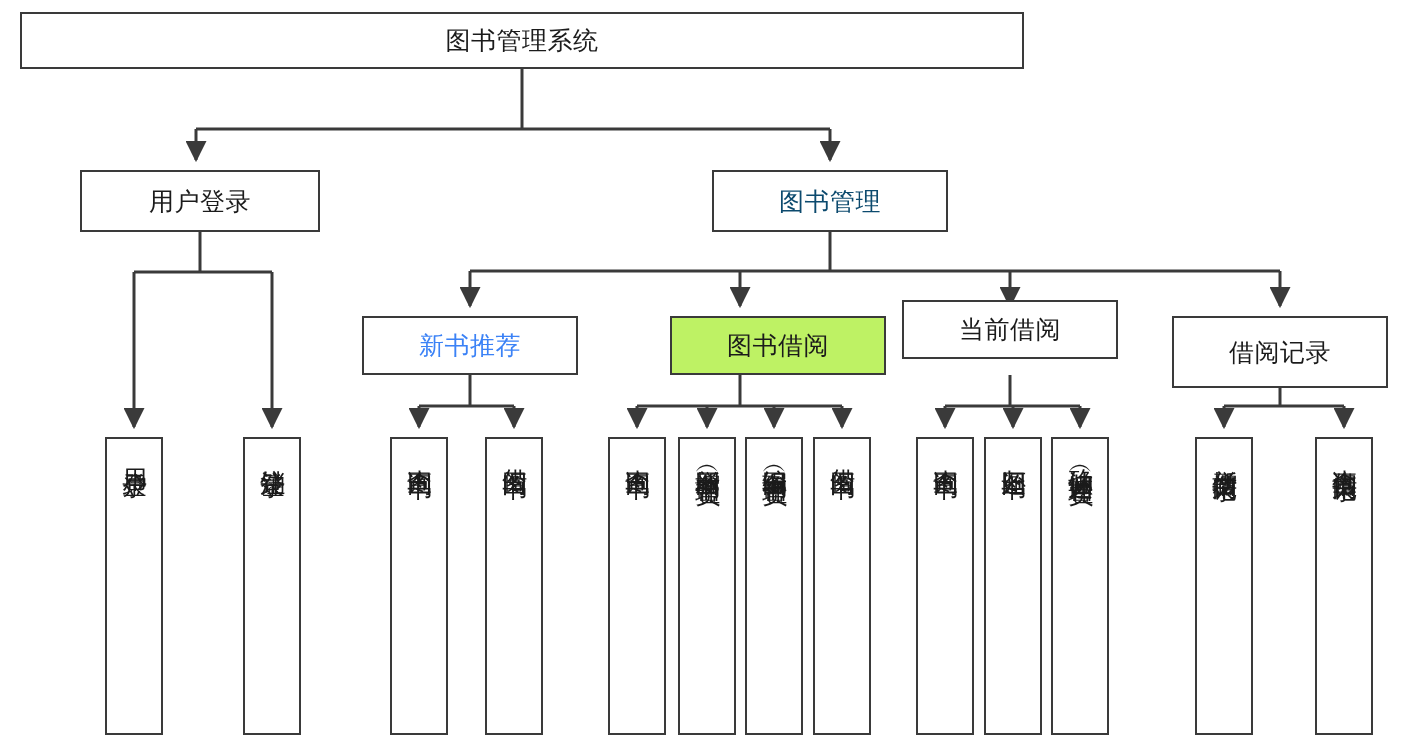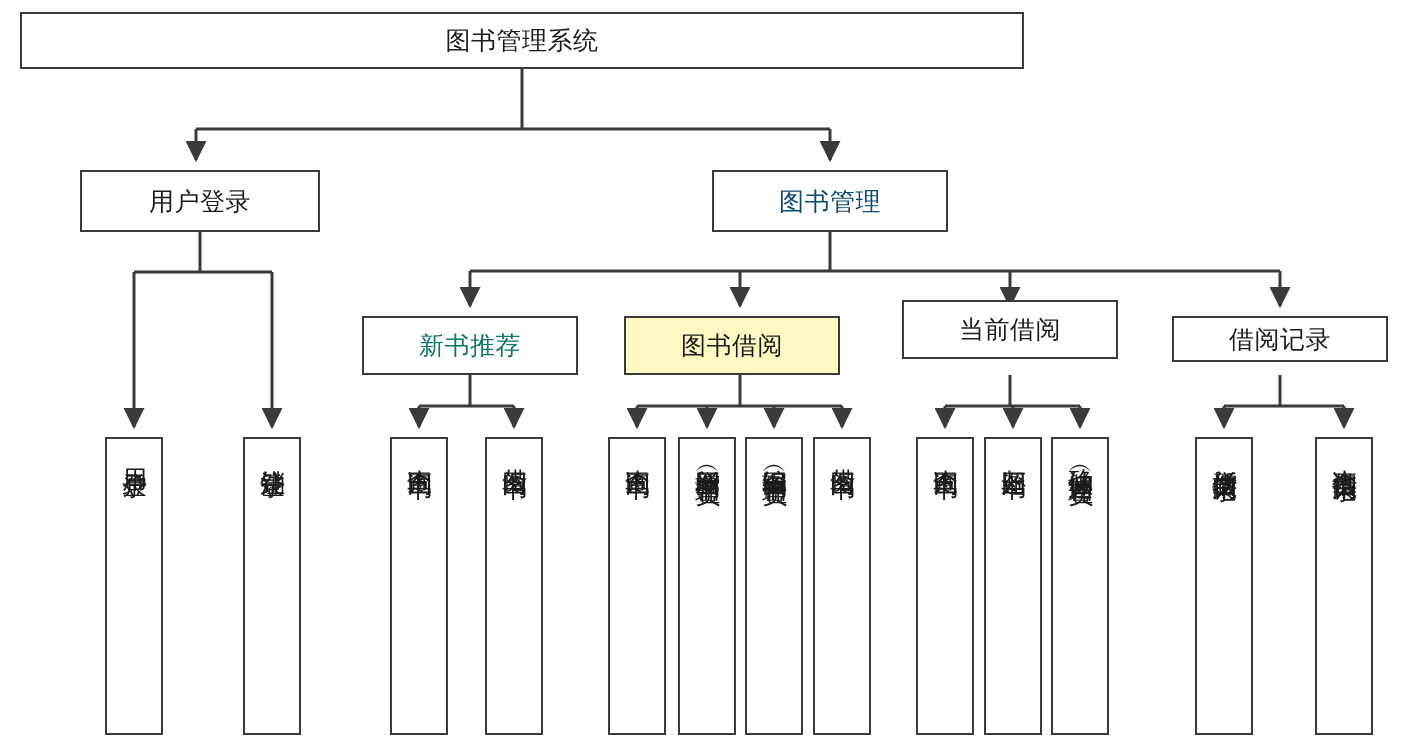--- a/index.html
+++ b/index.html
@@ -126,30 +126,30 @@
     <span class="label">图书管理系统</span>
   </div>
 
   <div class="node h" style="left: 80px; top: 170px; width: 240px; height: 62px; border-color: rgb(58, 58, 58); background: rgb(255, 255, 255); color: rgb(27, 27, 27);">
     <span class="label">用户登录</span>
   </div>
   <div class="node h" style="left: 712px; top: 170px; width: 236px; height: 62px; border-color: rgb(58, 58, 58); background: rgb(255, 255, 255); color: #0c4a6e;">
     <span class="label">图书管理</span>
   </div>
 
-  <div class="node h" style="left: 362px; top: 316px; width: 216px; height: 59px; border-color: rgb(58, 58, 58); background: rgb(255, 255, 255); color: #0f766e;">
+  <div class="node h" style="left: 362px; top: 316px; width: 216px; height: 59px; border-color: rgb(58, 58, 58); background: rgb(255, 255, 255); color: #3b82f6;">
     <span class="label">新书推荐</span>
   </div>
-  <div class="node h" style="left: 624px; top: 316px; width: 216px; height: 59px; border-color: rgb(58, 58, 58); background: #fef9c3; color: rgb(27, 27, 27);">
+  <div class="node h" style="left: 670px; top: 316px; width: 216px; height: 59px; border-color: rgb(58, 58, 58); background: #bef264; color: rgb(27, 27, 27);">
     <span class="label">图书借阅</span>
   </div>
   <div class="node h" style="left: 902px; top: 300px; width: 216px; height: 59px; border-color: rgb(58, 58, 58); background: rgb(255, 255, 255); color: rgb(27, 27, 27);">
     <span class="label">当前借阅</span>
   </div>
-  <div class="node h" style="left: 1172px; top: 316px; width: 216px; height: 46px; border-color: rgb(58, 58, 58); background: rgb(255, 255, 255); color: rgb(27, 27, 27);">
+  <div class="node h" style="left: 1172px; top: 316px; width: 216px; height: 72px; border-color: rgb(58, 58, 58); background: rgb(255, 255, 255); color: rgb(27, 27, 27);">
     <span class="label">借阅记录</span>
   </div>
 
   <div class="node v" style="left: 105px; top: 437px; width: 58px; height: 298px; border-color: rgb(58, 58, 58); background: rgb(255, 255, 255); color: rgb(27, 27, 27);">
     <span class="label">用户登录</span>
   </div>
   <div class="node v" style="left: 243px; top: 437px; width: 58px; height: 298px; border-color: rgb(58, 58, 58); background: rgb(255, 255, 255); color: rgb(27, 27, 27);">
     <span class="label">注销登录</span>
   </div>
   <div class="node v" style="left: 390px; top: 437px; width: 58px; height: 298px; border-color: rgb(58, 58, 58); background: rgb(255, 255, 255); color: rgb(27, 27, 27);">

